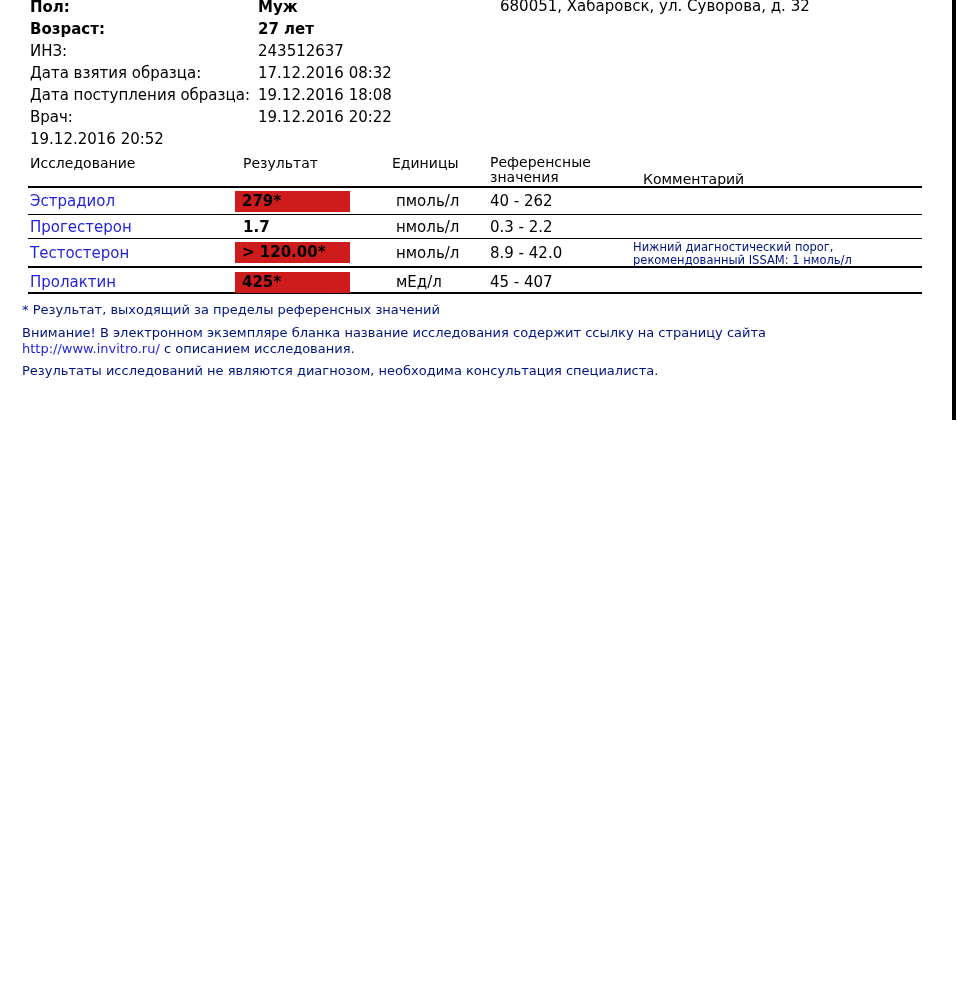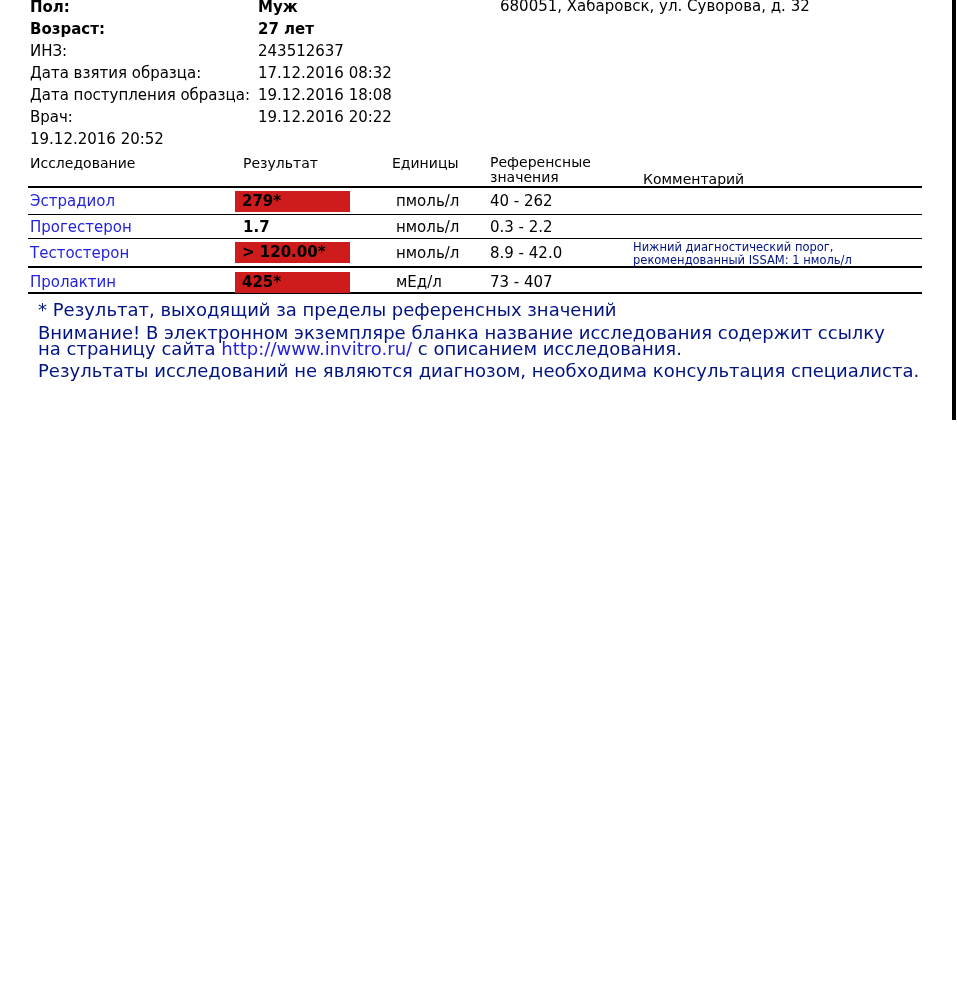--- a/index.html
+++ b/index.html
@@ -70,22 +70,22 @@
   }
   .result-plain {
     display: inline-block;
     font-weight: bold;
     color: #000;
     padding-left: 8px;
   }
 
   
   .note {
-    position: absolute; left: 38px;
-    font-size: 18px; line-height: 16px;
+    position: absolute; left: 22px;
+    font-size: 13px; line-height: 16px;
     color: var(--note-navy);
   }
   .note-asterisk   { top: 302px; }
   .note-attention  { top: 325px; width: 862px; }
   .note-disclaimer { top: 363px; }
   .note a, .note .link {
     color: var(--link-blue);
     text-decoration: none;
     cursor: pointer;
   }
@@ -165,21 +165,21 @@
       <span class="cell c-units">нмоль/л</span>
       <span class="cell c-ref">8.9 - 42.0</span>
       <span class="cell c-comment">Нижний диагностический порог,
 рекомендованный ISSAM: 1 нмоль/л</span>
     </div>
 
     <div class="trow trow-4">
       <span class="cell c-test">Пролактин</span>
       <span class="cell c-result"><span class="result-box">425*</span></span>
       <span class="cell c-units">мЕд/л</span>
-      <span class="cell c-ref">73 - 407</span>
+      <span class="cell c-ref">45 - 407</span>
     </div>
 
   </div>
 
   <div class="note note-asterisk">* Результат, выходящий за пределы референсных значений</div>
 
   <div class="note note-attention">
     <span>Внимание! В электронном экземпляре бланка название исследования содержит ссылку на страницу сайта </span><span class="link">http://www.invitro.ru/</span><span> с описанием исследования.</span>
   </div>
 

